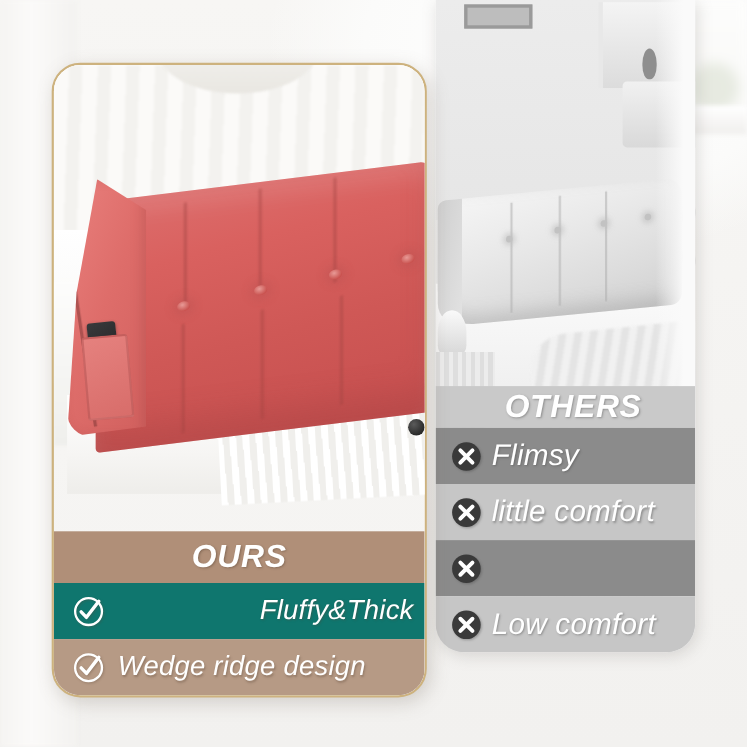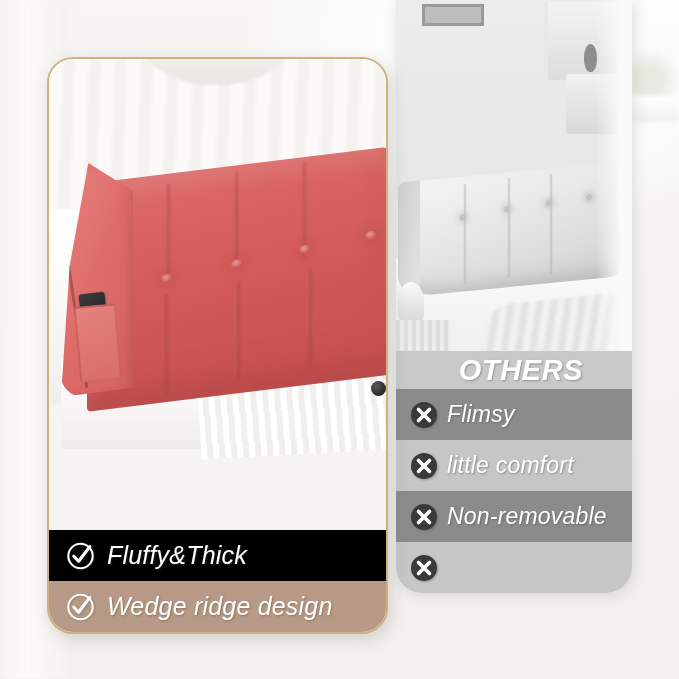--- a/index.html
+++ b/index.html
@@ -210,21 +210,21 @@
   }
   #others-bands .band-title {
     text-shadow:1px 1px 2px rgba(80,80,80,.45);
   }
   .band-text {
     font-size:25px; font-style:italic; color:#ffffff;
     letter-spacing:.2px; white-space:nowrap;
     text-shadow:1px 1px 2px rgba(90,70,55,.40);
   }
   #others-bands .band-text {
-    font-size:23px;
+    font-size:27px;
     text-shadow:1px 1px 2px rgba(70,70,70,.45);
     text-align:right;
   }
 
   
   .check-icon {
     width:31px; height:31px; flex:0 0 31px; margin-right:11px;
     position:relative;
   }
   .check-icon svg { display:block; width:31px; height:31px;
@@ -301,30 +301,30 @@
         <span class="band-text">little comfort</span>
       </div>
 
       <div class="band" style="background: rgb(139, 139, 139);">
         <span class="x-icon">
           <svg viewBox="0 0 28 28">
               <circle cx="14" cy="14" r="13" fill="#3a3a3a"></circle>
             <path d="M8.5 8.5 L19.5 19.5 M19.5 8.5 L8.5 19.5" stroke="#fff" stroke-width="3.6" stroke-linecap="round"></path>
             </svg>
         </span>
-        <span class="band-text">Non-removable</span>
       </div>
 
       <div class="band" style="background: rgb(198, 198, 198);">
         <span class="x-icon">
           <svg viewBox="0 0 28 28">
               <circle cx="14" cy="14" r="13" fill="#3a3a3a"></circle>
             <path d="M8.5 8.5 L19.5 19.5 M19.5 8.5 L8.5 19.5" stroke="#fff" stroke-width="3.6" stroke-linecap="round"></path>
             </svg>
         </span>
+        <span class="band-text">Low comfort</span>
       </div>
     </div>
   </div>
 
   <div id="ours-panel" style="border-color: rgb(205, 178, 126);">
     <div class="color-photo">
       <div class="c-curtain"></div>
       <div class="c-window"></div>
       <div class="c-headboard"></div>
       <div class="c-lamp"></div>
@@ -348,22 +348,25 @@
           <div class="pillow-side-seam"></div>
         </div>
         <div class="phone"></div>
         <div class="pocket"></div>
       </div>
 
       <div class="black-ball"></div>
     </div>
 
     <div id="ours-bands">
-
-      <div class="band" style="background: #000000;">
+      <div class="band header" style="background: rgb(176, 143, 120);">
+        <span class="band-title">OURS</span>
+      </div>
+
+      <div class="band" style="background: #0f766e; justify-content: space-between;">
         <span class="check-icon">
           <svg viewBox="0 0 31 31">
             <circle cx="15.5" cy="16" r="12.2" fill="none" stroke="#fff" stroke-width="2.1"></circle>
             <path d="M8.8 16.2 L13.6 21.2 L24.8 6.6" fill="none" stroke="#fff" stroke-width="3.1" stroke-linecap="round" stroke-linejoin="round"></path>
           </svg>
         </span>
         <span class="band-text">Fluffy&amp;Thick</span>
       </div>
 
 

